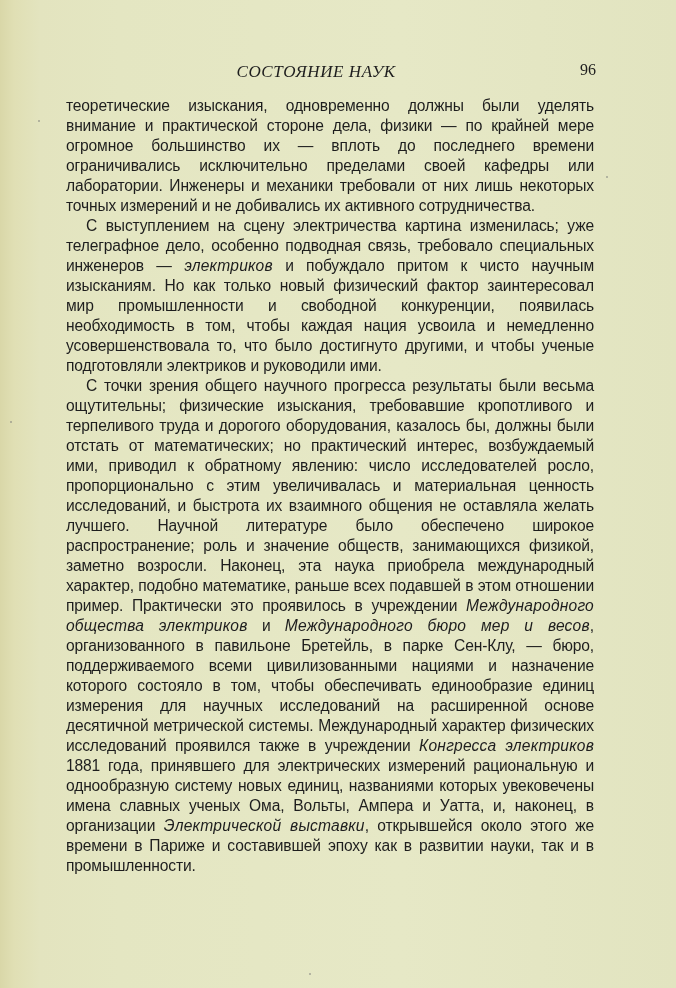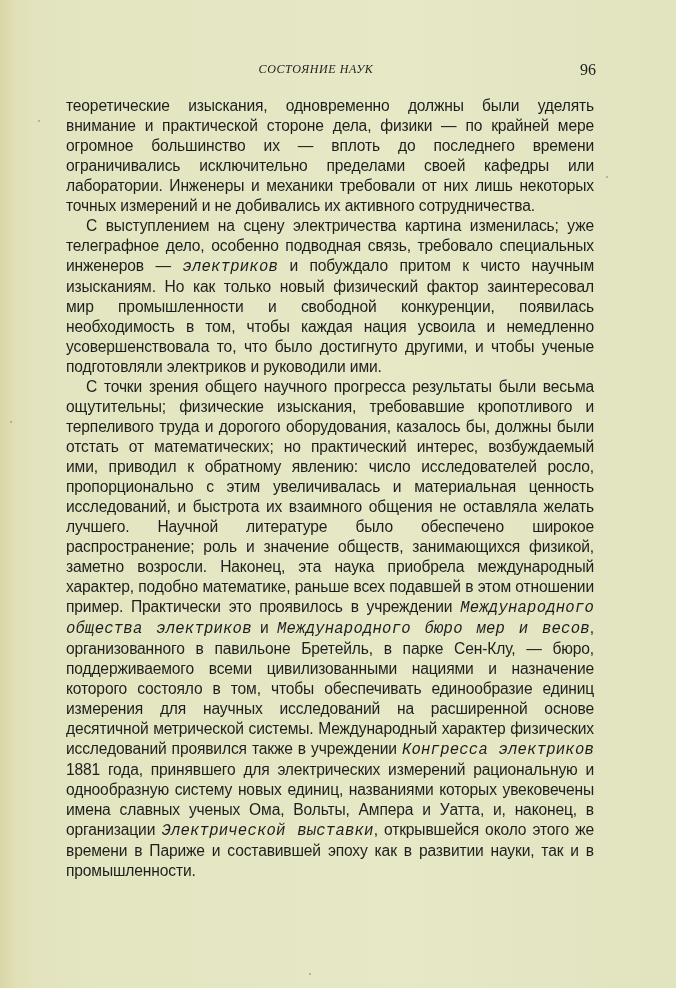--- a/index.html
+++ b/index.html
@@ -9,37 +9,37 @@
       font-family: "Liberation Serif", serif;
       color: #1e1e1e;
       position: relative;
     }
     .page { position: absolute; left: 0; top: 0; width: 676px; height: 988px; }
     .header {
       position: absolute; top: 58px; left: 66px; width: 530px; height: 24px;
     }
     .running-title {
       position: absolute; left: 0; right: 0; text-align: center;
-      font-style: italic; font-size: 12px; letter-spacing: 0.6px;
+      font-style: italic; font-size: 17px; letter-spacing: 0.6px;
       top: 4px; padding-right: 30px;
     }
     .page-number {
       position: absolute; right: 0; top: 3px; font-size: 16px;
     }
     .body-text {
       position: absolute; top: 96px; left: 66px; width: 528px;
       font-size: 15.6px; line-height: 20px;
       text-align: justify;
       font-family: "Liberation Sans Narrow", "Liberation Sans", sans-serif;
       font-stretch: condensed;
       letter-spacing: -0.15px;
     }
     .para { margin: 0; text-indent: 20px; }
     .para.first { text-indent: 0; }
-    .it { font-style: italic; font-family: Liberation Mono, monospace; letter-spacing: 0.2px; }
+    .it { font-style: italic; font-family: Liberation Sans, sans-serif; letter-spacing: 0.2px; }
     .speck { position: absolute; width: 2px; height: 2px; background: #777; border-radius: 1px; opacity: 0.6; }
   </style>
 </head>
 <body>
 
 <div class="page">
   <div class="header">
     <div class="running-title">СОСТОЯНИЕ НАУК</div>
     <div class="page-number">96</div>
   </div>

